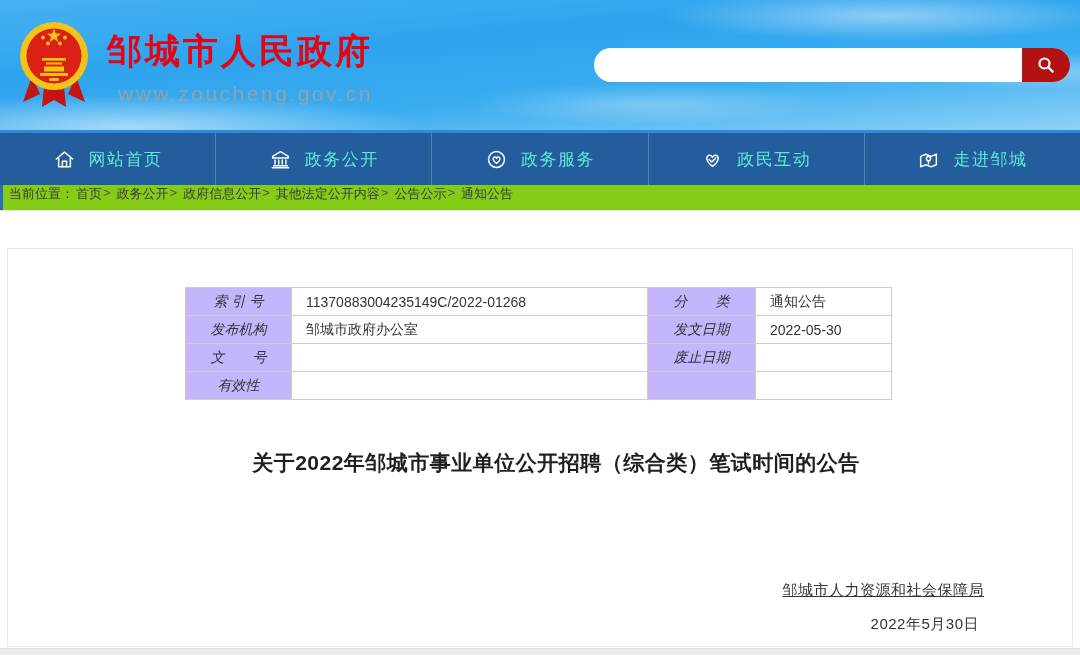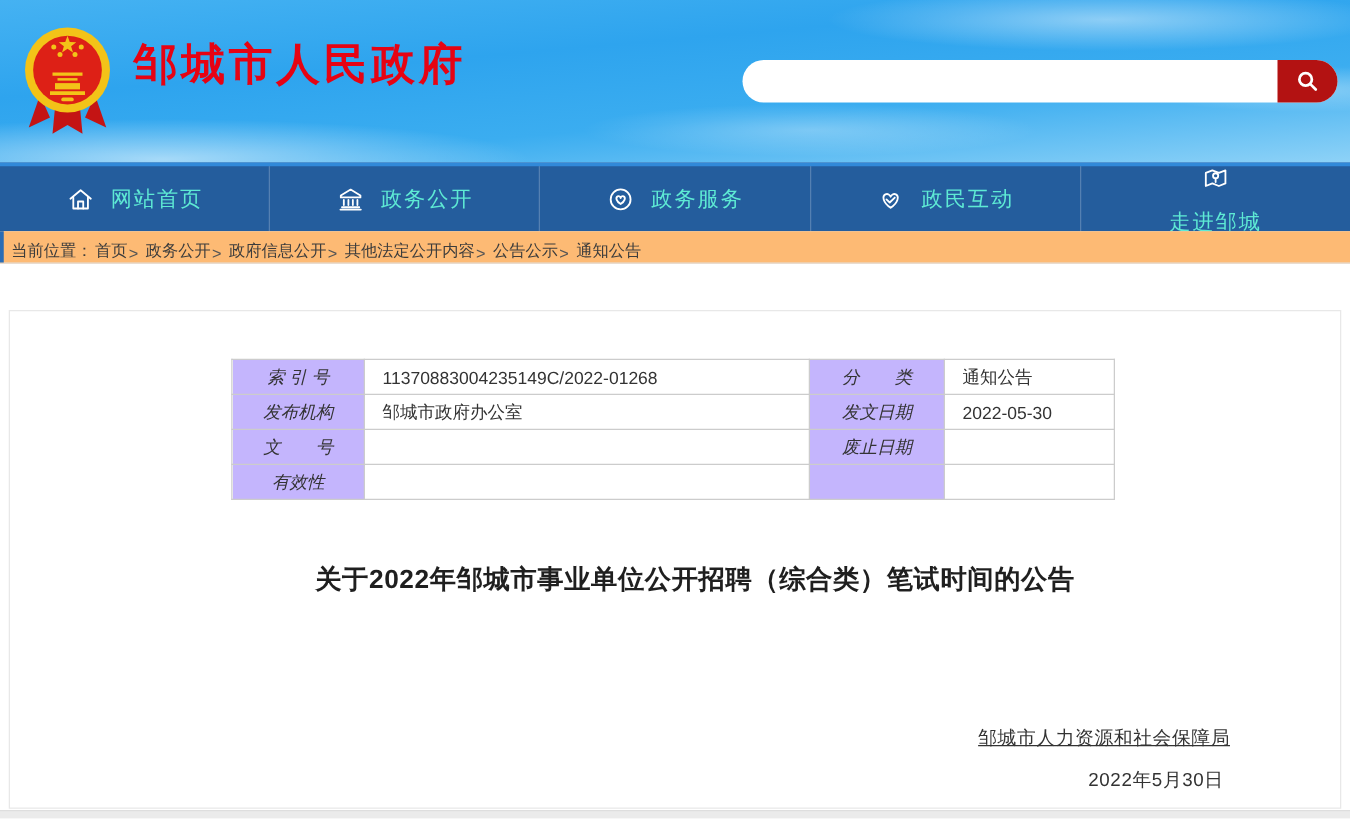--- a/index.html
+++ b/index.html
@@ -23,26 +23,26 @@
   .search-input{position:absolute;left:16px;top:1px;width:400px;height:30px;border:none;outline:none;
                 background:transparent;font-size:14px;color:#333;}
   .search-btn{position:absolute;right:0;top:0;width:48px;height:34px;background:#b31212;border:none;
               border-radius:0 17px 17px 0;cursor:pointer;display:flex;align-items:center;justify-content:center;padding:0;}
 
   
   .nav{position:absolute;top:130px;left:0;width:1080px;height:55px;background:#245d9d;
        border-top:3px solid #3189d9;box-sizing:border-box;display:flex;}
   .nav-item{flex:1;display:flex;align-items:center;justify-content:center;gap:13px;color:#5eead4;
             font-size:17px;letter-spacing:1.5px;cursor:pointer;border-right:1px solid rgba(255,255,255,.22);}
-  .nav-item:last-child{border-right:none;flex-direction:column;}
+  .nav-item:last-child{border-right:none;}
   .nav-item svg{flex:0 0 auto;}
 
   
-  .breadcrumb{position:absolute;top:185px;left:0;width:1080px;height:26px;background:#fdba74;
-              border-bottom:1px solid #e2e2e2;box-sizing:border-box;display:flex;align-items:flex-end;
+  .breadcrumb{position:absolute;top:185px;left:0;width:1080px;height:26px;background:#84cc16;
+              border-bottom:1px solid #e2e2e2;box-sizing:border-box;display:flex;align-items:flex-start;
               font-size:13px;color:#3c3c3c;padding-left:9px;}
   .breadcrumb::before{content:"";position:absolute;left:0;top:0;width:3px;height:25px;background:#2a6cb5;}
   .bc-prefix{margin-right:2px;}
   .bc-item{color:#3c3c3c;text-decoration:none;cursor:pointer;}
   .bc-sep{margin:0 6px 0 1px;color:#555;}
 
   
   .card{position:absolute;top:248px;left:7px;width:1066px;height:399px;background:#fff;
         border:1px solid #e8e8e8;box-sizing:border-box;}
   table.meta{position:absolute;top:38px;left:177px;border-collapse:collapse;table-layout:fixed;}
@@ -79,20 +79,21 @@
         <circle cx="42" cy="27.5" r="2" fill="#f3c318"></circle>
         <circle cx="47" cy="21.5" r="2" fill="#f3c318"></circle>
         <rect x="24" y="42" width="24" height="2.6" fill="#f3c318"></rect>
         <rect x="28" y="46.5" width="16" height="2" fill="#f3c318"></rect>
         <rect x="26" y="50.5" width="20" height="5" fill="#f3c318"></rect>
         <rect x="22" y="57" width="28" height="3" fill="#f3c318"></rect>
         <rect x="31" y="62" width="10" height="3" rx="1.5" fill="#f3c318"></rect>
       </svg>
       <div class="site-text">
         <div class="site-name">邹城市人民政府</div>
+        <div class="site-url">www.zoucheng.gov.cn</div>
       </div>
     </div>
     <div class="search">
       <input class="search-input" type="text" value="" style="">
       <button class="search-btn">
         <svg width="22" height="22" viewBox="0 0 22 22">
           <circle cx="9.5" cy="9.5" r="5" fill="none" stroke="#fff" stroke-width="2.2"></circle>
           <path d="M13.3 13.3 L17.6 17.6" stroke="#fff" stroke-width="2.2" stroke-linecap="round"></path>
         </svg>
       </button>

